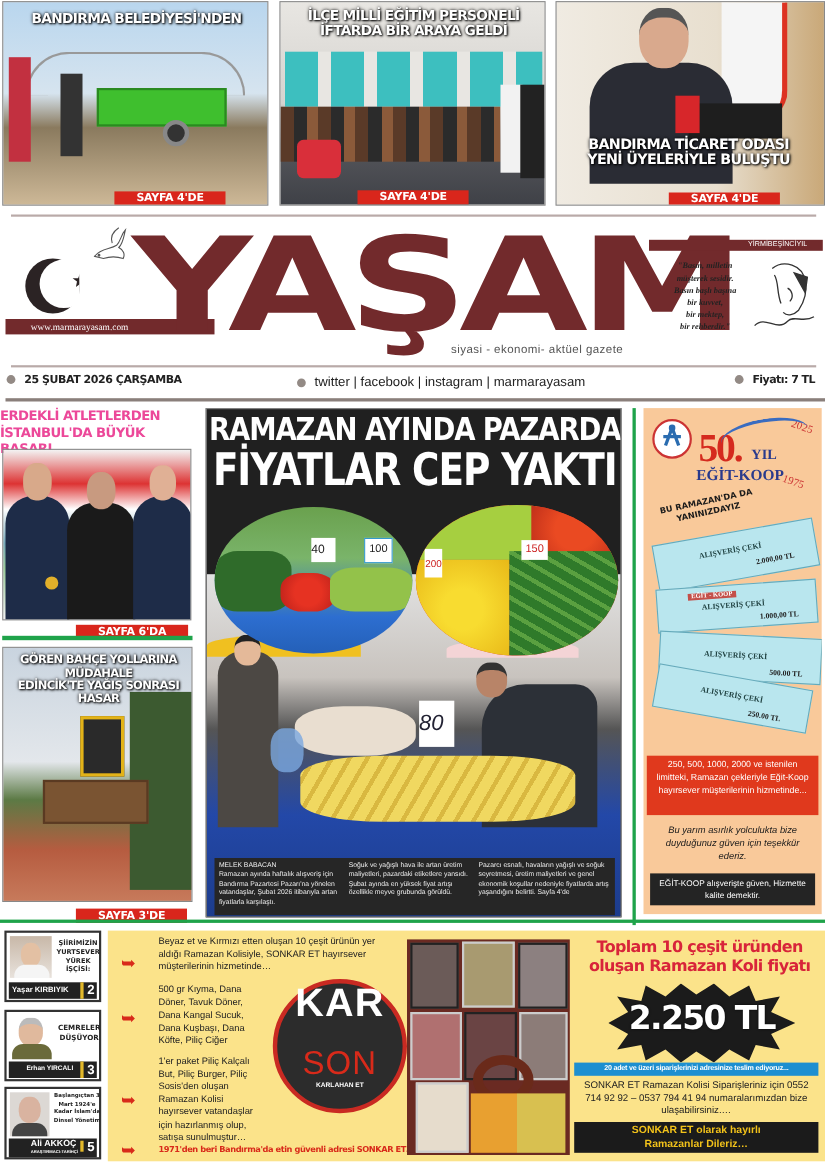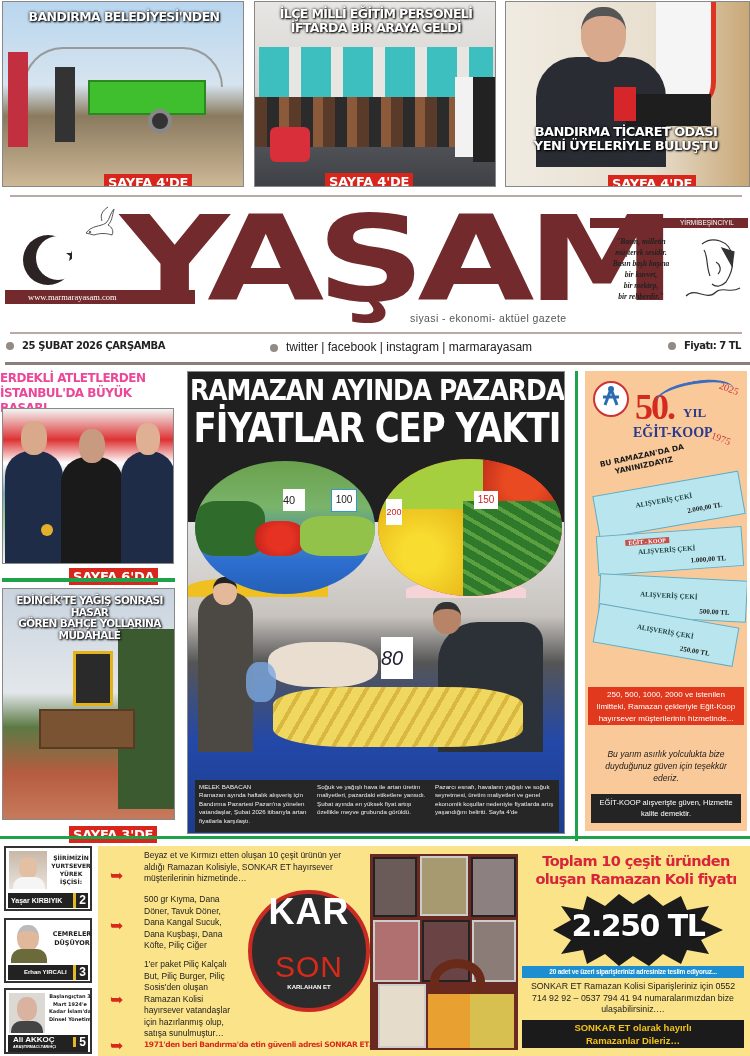--- a/index.html
+++ b/index.html
@@ -1,18 +1,18 @@
 <!DOCTYPE html>
 <html><head>
 <meta charset="utf-8">
 <style>
 *{box-sizing:border-box;margin:0;padding:0}
 body{width:750px;height:1056px;background:#fff;position:relative;overflow:hidden;font-family:"Liberation Sans",sans-serif}
 .abs{position:absolute}
-.sayfa{position:absolute;background:#d9261c;color:#fff;font-family:"DejaVu Sans",sans-serif;font-weight:bold;font-size:13px;padding:1px 4px;letter-spacing:-0.2px}
+.sayfa{position:absolute;background:#d9261c;color:#fff;font-family:"DejaVu Sans",sans-serif;font-weight:bold;font-size:10px;padding:1px 20px;letter-spacing:-0.2px}
 .photo{position:absolute;overflow:hidden;border:1px solid #888}
 .hl{position:absolute;color:#fff;font-family:"DejaVu Sans",sans-serif;font-weight:bold;text-align:center;text-shadow:0 0 3px #000,1px 1px 2px #000;letter-spacing:-0.6px;line-height:1.1}
 
 .mast-line{position:absolute;left:10px;right:8px;height:2px;background:#b9aaa8}
 .logo{position:absolute;left:120px;top:200px;color:#722a2c;font-family:"DejaVu Sans",sans-serif;font-weight:bold;font-size:118px;letter-spacing:-6px;line-height:1;transform:scaleX(1.28);transform-origin:left top}
 .bar-left{position:absolute;left:5px;top:290px;width:190px;height:14px;background:#722a2c}
 .bar-right{position:absolute;left:590px;top:218px;width:158px;height:10px;background:#722a2c}
 .dot{display:inline-block;width:8px;height:8px;border-radius:50%;background:#938a85;margin-right:8px;vertical-align:middle}
 .green{background:#1fa34a}
 </style>
@@ -132,22 +132,22 @@
   </div>
   <div class="sayfa" style="left:69px;top:200px">SAYFA 6'DA</div>
 </div>
 <div class="abs green" style="left:2px;top:578px;width:173px;height:4px"></div>
 
 <div class="photo" style="left:2px;top:588px;width:173px;height:232px;background:linear-gradient(#c9d4df 0%,#e3e7eb 45%,#5c7a45 60%,#b65c40 80%,#c77a5b 100%)">
   <div class="abs" style="left:115px;top:40px;width:58px;height:180px;background:#3c5a30"></div>
   <div class="abs" style="left:70px;top:62px;width:40px;height:55px;background:#2a2a2a;border:3px solid #e3b318"></div>
   <div class="abs" style="left:36px;top:120px;width:96px;height:40px;background:#7a5432;border:2px solid #5a3a22"></div>
   <div class="hl" style="left:0;top:6px;width:173px;font-size:10.5px">
-    <div>EDİNCİK'TE YAĞIŞ SONRASI HASAR</div>
-      <div>GÖREN BAHÇE YOLLARINA MÜDAHALE</div>
+    <div>GÖREN BAHÇE YOLLARINA MÜDAHALE</div>
+      <div>EDİNCİK'TE YAĞIŞ SONRASI HASAR</div>
   </div>
 </div>
 <div class="sayfa" style="left:69px;top:826px">SAYFA 3'DE</div>
 
 <div class="abs" style="left:187px;top:371px;width:378px;height:463px;background:#202020;border:1px solid #888;overflow:hidden">
   <div class="abs" style="left:0;top:4px;width:378px;text-align:center;color:#fff;font-family:'DejaVu Sans',sans-serif;font-weight:bold;letter-spacing:-1px">
     <div style="font-size:25px;line-height:30px;transform:scaleY(1.15)">RAMAZAN AYINDA PAZARDA</div>
     <div style="font-size:34px;line-height:44px;transform:scaleY(1.2)">FİYATLAR CEP YAKTI</div>
   </div>
 
@@ -218,21 +218,21 @@
     <div class="abs" style="left:92px;top:26px;font-family:'Liberation Serif',serif;font-size:7px;color:#222;font-weight:bold">1.000,00 TL</div>
   </div>
   <div class="abs" style="left:14px;top:206px;width:148px;height:42px;background:#b9e6ee;border:1px solid #6ab;transform:rotate(3deg)">
     <div class="abs" style="left:40px;top:14px;font-family:'Liberation Serif',serif;font-size:7px;color:#244;font-weight:bold">ALIŞVERİŞ ÇEKİ</div>
     <div class="abs" style="left:100px;top:28px;font-family:'Liberation Serif',serif;font-size:7px;color:#222;font-weight:bold">500.00 TL</div>
   </div>
   <div class="abs" style="left:10px;top:244px;width:142px;height:40px;background:#b9e6ee;border:1px solid #6ab;transform:rotate(10deg)">
     <div class="abs" style="left:40px;top:12px;font-family:'Liberation Serif',serif;font-size:7px;color:#244;font-weight:bold">ALIŞVERİŞ ÇEKİ</div>
     <div class="abs" style="left:86px;top:26px;font-family:'Liberation Serif',serif;font-size:7px;color:#222;font-weight:bold">250.00 TL</div>
   </div>
-  <div class="abs" style="left:3px;top:316px;width:156px;height:38px;background:#e0391d;color:#fff;font-size:8px;line-height:12px;text-align:center;padding:2px 4px">250, 500, 1000, 2000 ve istenilen limitteki, Ramazan çekleriyle Eğit-Koop hayırsever müşterilerinin hizmetinde...</div>
+  <div class="abs" style="left:3px;top:316px;width:156px;height:54px;background:#e0391d;color:#fff;font-size:8px;line-height:12px;text-align:center;padding:2px 4px">250, 500, 1000, 2000 ve istenilen limitteki, Ramazan çekleriyle Eğit-Koop hayırsever müşterilerinin hizmetinde...</div>
   <div class="abs" style="left:8px;top:377px;width:146px;font-size:8.5px;line-height:12px;text-align:center;font-style:italic;color:#1b1b1b">Bu yarım asırlık yolculukta bize duyduğunuz güven için teşekkür ederiz.</div>
   <div class="abs" style="left:6px;top:423px;width:150px;height:29px;background:#242424;color:#fff;font-size:7.5px;line-height:11px;text-align:center;padding:3px 6px">EĞİT-KOOP alışverişte güven, Hizmette kalite demektir.</div>
 </div>
 
 <div class="abs" style="left:4px;top:846px;width:88px;height:65px;border:2px solid #333;background:#fff">
   <div class="abs" style="left:3px;top:3px;width:38px;height:38px;background:linear-gradient(#c8b8a8,#e8e2dc)">
       <div class="abs" style="left:10px;top:6px;width:18px;height:22px;background:#e3c0a3;border-radius:45%"></div>
       <div class="abs" style="left:4px;top:26px;width:32px;height:12px;background:#f5f5f5;border-radius:10px 10px 0 0"></div>
     </div>
   <div class="abs" style="left:44px;top:6px;width:42px;font-family:'DejaVu Sans',sans-serif;font-weight:bold;font-size:6px;line-height:8px;text-align:center;color:#222">ŞİİRİMİZİN YURTSEVER YÜREK İŞÇİSİ:</div>
@@ -251,21 +251,21 @@
     <span>Erhan YIRCALI</span>
     <span style="position:absolute;right:2px;font-size:12px;border-left:3px solid #e2b82a;padding-left:3px">3</span>
   </div>
 </div>
 <div class="abs" style="left:4px;top:988px;width:88px;height:66px;border:2px solid #333;background:#fff">
   <div class="abs" style="left:3px;top:3px;width:36px;height:40px;background:#dcd8d4">
       <div class="abs" style="left:8px;top:4px;width:20px;height:24px;background:#d9b3a0;border-radius:45%"></div>
       <div class="abs" style="left:2px;top:28px;width:32px;height:12px;background:#444;border-radius:10px 10px 0 0"></div>
     </div>
   <div class="abs" style="left:42px;top:3px;width:44px;font-family:'DejaVu Sans',sans-serif;font-weight:bold;font-size:5px;line-height:7.5px;text-align:center;color:#222">Başlangıçtan 3 Mart 1924'e Kadar İslam'da Dinsel Yönetim</div>
-  <div class="abs" style="left:2px;top:45px;width:80px;height:17px;background:#222;color:#fff;font-size:8px;font-weight:bold;line-height:10px;padding-left:5px">
+  <div class="abs" style="left:2px;top:45px;width:80px;height:17px;background:#222;color:#fff;font-size:8px;font-weight:bold;line-height:10px;padding-left:20px">
     <span>Ali AKKOÇ</span>
     <div style="font-size:3.8px;line-height:5px">ARAŞTIRMACI-TARİHÇİ</div>
     <span style="position:absolute;right:2px;top:2px;font-size:12px;border-left:3px solid #e2b82a;padding-left:3px">5</span>
   </div>
 </div>
 
 <div class="abs" style="left:98px;top:846px;width:652px;height:210px;background:#fbe38a">
 
   <div class="abs" style="left:12px;top:20px;color:#d82a1a;font-size:16px">➥</div>
   <div class="abs" style="left:46px;top:4px;width:210px;font-size:8.5px;line-height:11.5px;color:#222">Beyaz et ve Kırmızı etten oluşan 10 çeşit ürünün yer aldığı Ramazan Kolisiyle, SONKAR ET hayırsever müşterilerinin hizmetinde…</div>

